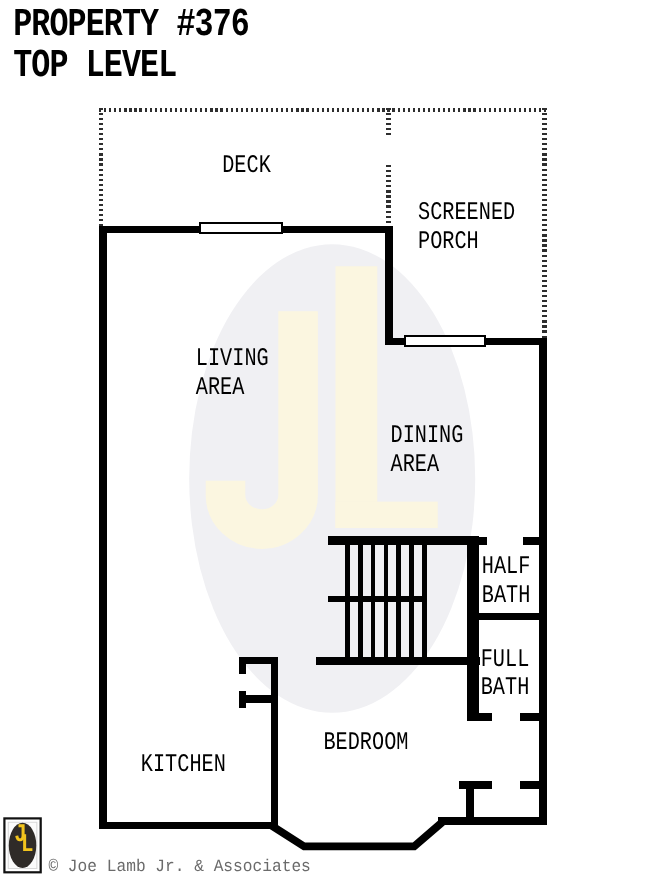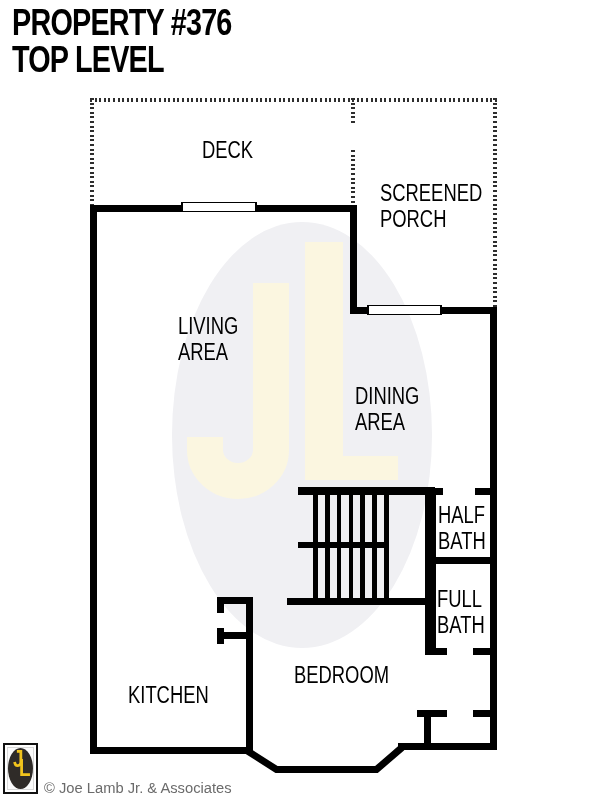--- a/index.html
+++ b/index.html
@@ -1,17 +1,17 @@
 <!DOCTYPE html>
 <html><head>
 <meta charset="utf-8">
 <style>
   html,body{margin:0;padding:0;background:#fff;}
   .canvas{position:relative;width:600px;height:800px;background:#ffffff;overflow:hidden;
-          font-family:Liberation Sans, sans-serif;}
+          font-family:Liberation Mono, monospace;}
   svg{position:absolute;left:0;top:0;}
   .title{position:absolute;left:12px;top:4px;font-weight:bold;font-size:36px;line-height:37px;
          letter-spacing:-1px;color:#000;transform:scaleX(.8);transform-origin:0 0;white-space:nowrap;}
   .rlabel{position:absolute;font-size:23px;line-height:26px;color:#000;
           transform:scaleX(.8);transform-origin:0 0;white-space:nowrap;}
   .lbl-deck{left:202px;top:137px;}
   .lbl-porch{left:380px;top:180px;}
   .lbl-living{left:178px;top:313px;}
   .lbl-dining{left:355px;top:383px;}
   .lbl-halfbath{left:438px;top:502px;}

